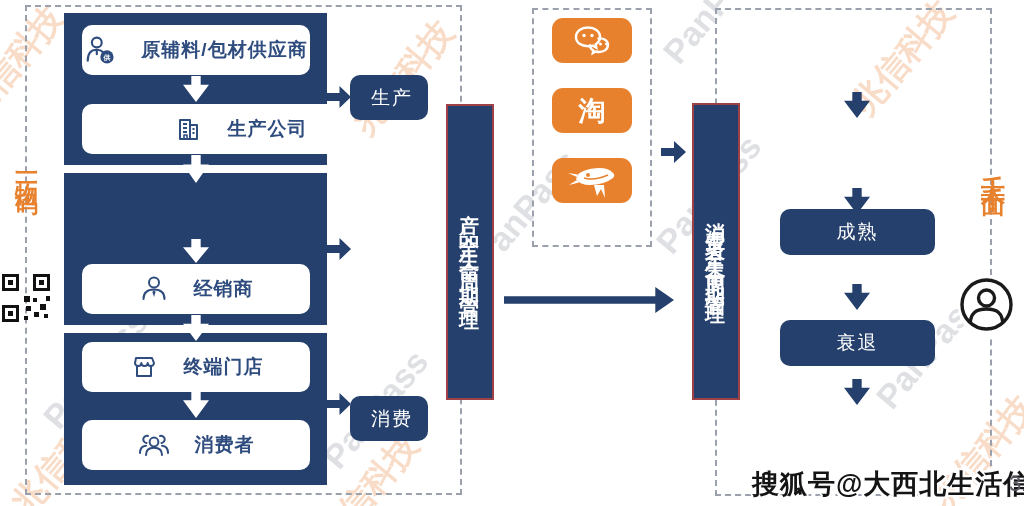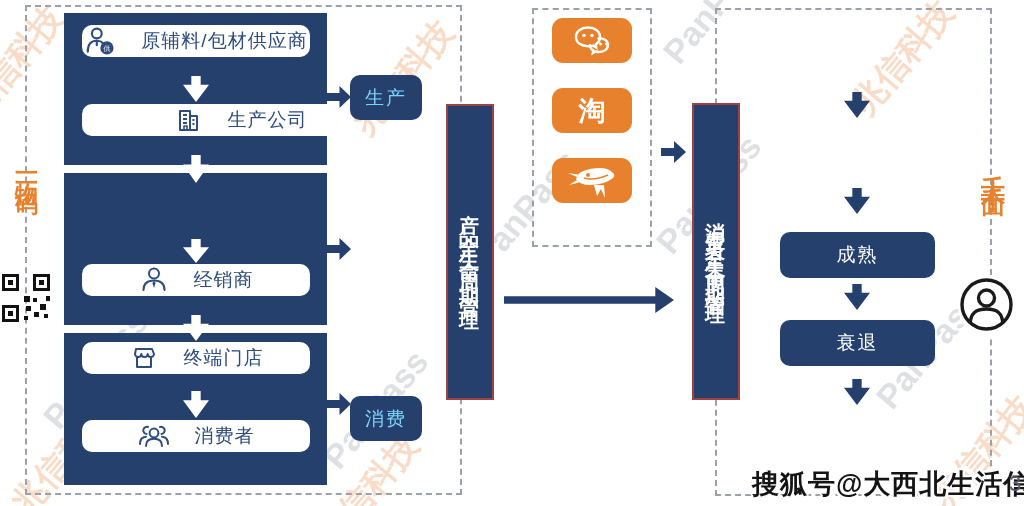--- a/index.html
+++ b/index.html
@@ -8,34 +8,34 @@
   
   .wm{position:absolute;font-size:34px;font-weight:bold;transform:rotate(-50deg);white-space:nowrap;pointer-events:none;z-index:0;}
   .wm-o{color:rgba(232,140,70,0.30);}
   .wm-g{color:rgba(150,152,165,0.30);}
 
   
   .dashed{position:absolute;border:2px dashed #9aa0ac;box-sizing:border-box;background:transparent;z-index:1;}
 
   
   .seg{position:absolute;left:64px;width:263px;height:152px;background:#25406C;z-index:2;}
-  .wbox{position:absolute;left:82px;width:228px;height:32px;background:#fff;border-radius:10px;
-        display:flex;align-items:center;justify-content:center;gap:25px;z-index:3;}
+  .wbox{position:absolute;left:82px;width:228px;height:50px;background:#fff;border-radius:10px;
+        display:flex;align-items:center;justify-content:center;gap:25px;z-index:3;font-weight:bold;}
   .wlabel{color:#2F4C7E;font-size:19px;letter-spacing:1px;}
   .wicon{display:flex;align-items:center;}
 
   
   .ad{position:absolute;z-index:4;clip-path:polygon(32% 0,68% 0,68% 34%,100% 34%,50% 100%,0 34%,32% 34%);}
   .ar{position:absolute;z-index:4;clip-path:polygon(0 32%,52% 32%,52% 0,100% 50%,52% 100%,52% 68%,0 68%);}
   .arl{position:absolute;z-index:4;clip-path:polygon(0 36%,89% 36%,89% 0,100% 50%,89% 100%,89% 64%,0 64%);}
   .white{background:#fff;} .navy{background:#25406C;}
 
   
   .stage{position:absolute;left:350px;width:72px;height:45px;background:#25406C;border-radius:10px;
-         color:#7dd3fc;font-size:19px;display:flex;align-items:center;justify-content:center;letter-spacing:2px;z-index:3;}
+         color:#ffffff;font-size:19px;display:flex;align-items:center;justify-content:center;letter-spacing:2px;z-index:3;padding-left:6px;}
   .life{position:absolute;left:780px;width:155px;height:46px;background:#25406C;border-radius:10px;
         color:#fff;font-size:19px;display:flex;align-items:center;justify-content:center;letter-spacing:2px;z-index:3;}
 
   
   .vbar{position:absolute;width:48px;background:#25406C;border:2px solid #9E4147;box-sizing:border-box;
         display:flex;align-items:center;justify-content:center;z-index:5;}
   .vbar span{writing-mode:vertical-rl;text-orientation:upright;color:#fff;font-size:20px;font-weight:bold;}
   .vbar1 span{letter-spacing:12px;}
   .vbar2 span{letter-spacing:9px;}
 
@@ -221,21 +221,21 @@
       <path d="M20 17 Q30 20 44 14" stroke="#E8812D" stroke-width="1.6" fill="none"></path>
     </svg>
   </div>
 
   <div class="ar navy" style="left:661px;top:141px;width:25px;height:22px;"></div>
 
   <div class="vbar vbar2" style="left:692px;top:103px;height:297px;">
     <span>消费者全生命周期管理</span>
   </div>
 
-  <div class="life" style="top:232px;">成熟</div>
+  <div class="life" style="top:209px;">成熟</div>
   <div class="life" style="top:320px;text-align:right;">衰退</div>
 
   <div class="ad navy" style="left:844px;top:92px;width:26px;height:26px;"></div>
   <div class="ad navy" style="left:844px;top:188px;width:26px;height:26px;"></div>
   <div class="ad navy" style="left:844px;top:284px;width:26px;height:26px;"></div>
   <div class="ad navy" style="left:844px;top:379px;width:26px;height:26px;"></div>
 
   <div class="vorange vright">千人千面</div>
   <div class="personcircle">
     <svg width="57" height="57" viewBox="0 0 57 57" fill="none" stroke="#1a1a1a" stroke-width="3.4">

